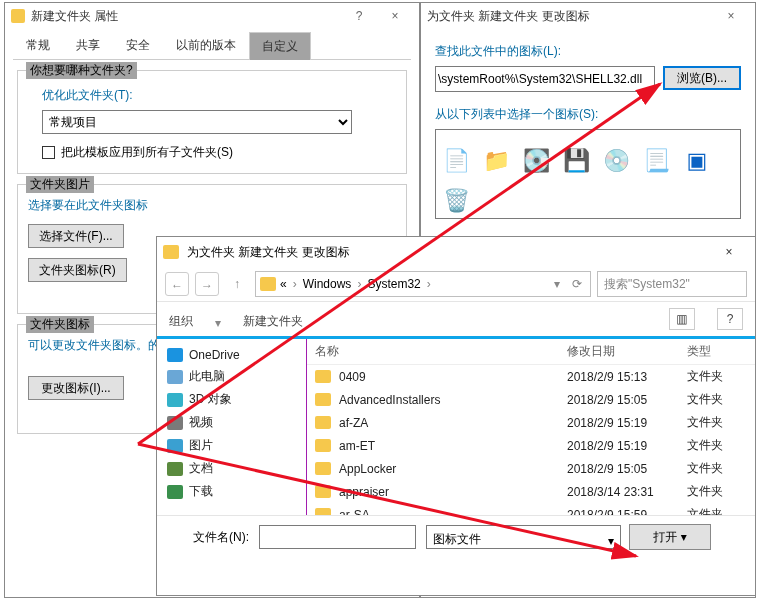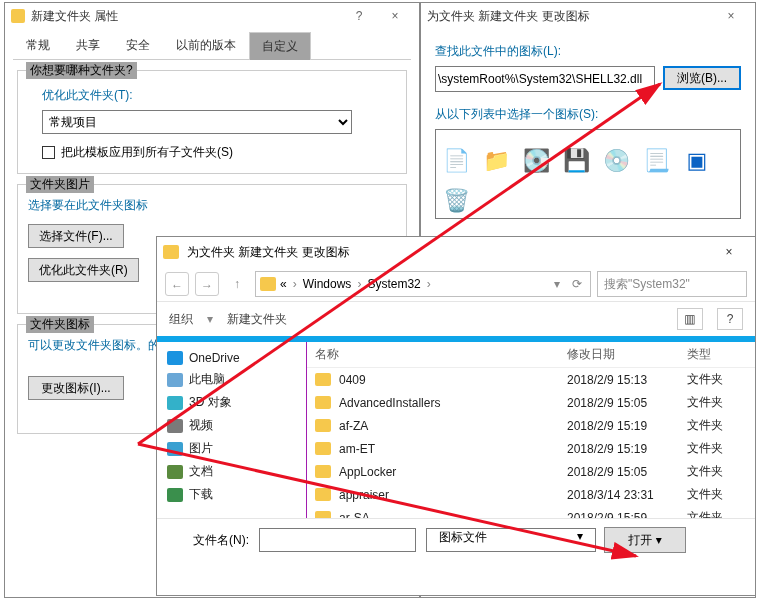--- a/index.html
+++ b/index.html
@@ -30,21 +30,21 @@
 .fd-titlebar{display:flex;align-items:center;height:30px;padding:0 6px}
 .fd-titlebar .ficon{width:16px;height:14px;background:#f6c84c;margin-right:8px;border-radius:2px}
 .fd-titlebar .title{flex:1}
 .fd-titlebar .x{width:40px;display:flex;justify-content:center;color:#333}
 .addrrow{display:flex;align-items:center;gap:6px;padding:4px 8px}
 .navbtn{width:24px;height:24px;border:1px solid #ccc;border-radius:3px;display:flex;align-items:center;justify-content:center;color:#888}
 .breadcrumb{flex:1;height:26px;border:1px solid #bfbfbf;display:flex;align-items:center;padding:0 4px;gap:4px}
 .bcicn{width:16px;height:14px;background:#f6c84c;border-radius:2px}
 .sep{color:#888;padding:0 2px}
 .searchbox{width:150px;height:26px;border:1px solid #bfbfbf;padding:0 6px;color:#888;display:flex;align-items:center}
-.toolbar2{display:flex;align-items:center;gap:14px;padding:6px 12px;border-top:1px solid #e5e5e5;border-bottom:6px solid #0ea5e9;color:#444}
+.toolbar2{display:flex;align-items:flex-end;gap:22px;padding:6px 12px;border-top:1px solid #e5e5e5;border-bottom:3px solid #0ea5e9;color:#444}
 .toolbar2 .sp{flex:1}
 .viewbtn{width:26px;height:22px;border:1px solid #ccc;display:flex;align-items:center;justify-content:center}
 .fdbody{display:flex;height:176px}
 .tree{width:150px;border-right:1px solid #a21caf;padding:6px 8px;overflow:hidden}
 .titem{display:flex;align-items:center;gap:6px;padding:3px 2px;color:#222}
 .titem .ic{width:16px;height:14px;border-radius:2px}
 .ic.onedrive{background:#1a93e0}
 .ic.pc{background:#6aa7d6}
 .ic.obj{background:#33b1c9}
 .ic.vid{background:#7a7a7a}
@@ -55,21 +55,21 @@
 .cname{flex:1}
 .cdate{width:120px}
 .ctype{width:60px}
 .listarea{flex:1;overflow:hidden}
 .frow{display:flex;align-items:center;padding:3px 8px;color:#222}
 .frow .fic{width:16px;height:13px;background:#f6c84c;border-radius:2px;margin-right:8px}
 .bottom{padding:8px 12px;display:flex;flex-direction:row;gap:8px;border-top:1px solid #e5e5e5}
 .brow{display:flex;align-items:center;gap:10px}
 .fnlabel{width:80px;text-align:right}
 .fninput{flex:1;height:24px;border:1px solid #7a7a7a}
-.typebox{width:170px;height:24px;border:1px solid #7a7a7a;display:flex;align-items:flex-start;padding:0 12px;justify-content:space-between}
+.typebox{width:195px;height:24px;border:1px solid #7a7a7a;display:flex;align-items:flex-end;padding:0 6px;justify-content:space-between}
 .openrow{display:flex;justify-content:flex-start;gap:8px}
 .openbtn{border:1px solid #888;background:#e1e1e1;width:82px;height:26px;display:flex;align-items:center;justify-content:center}
 
 
 .arrow{position:absolute;pointer-events:none}
 .watermark{position:absolute;right:12px;bottom:12px;font-size:16px;color:#333;font-weight:500;display:flex;align-items:center;gap:4px}
 .wmico{width:18px;height:18px;border-radius:50%;background:#e24a3b;color:#fff;display:flex;align-items:center;justify-content:center;font-size:11px}
 </style>
 </head>
 <body>
@@ -100,21 +100,21 @@
         <div class="box"></div>
         <span>把此模板应用到所有子文件夹(S)</span>
       </div>
     </div>
   </div>
 
   <div class="gbox" style="height:130px">
     <div class="gtitle">文件夹图片</div>
     <div class="label" style="margin-top:2px">选择要在此文件夹图标</div>
     <div style="margin-top:10px"><div class="btn">选择文件(F)...</div></div>
-    <div style="margin-top:10px"><div class="btn">优化此文件夹(R)</div></div>
+    <div style="margin-top:10px"><div class="btn">文件夹图标(R)</div></div>
   </div>
 
   <div class="gbox" style="height:110px">
     <div class="gtitle">文件夹图标</div>
     <div class="label" style="margin-top:2px;white-space:pre-line">可以更改文件夹图标。的预览。</div>
     <div style="margin-top:22px"><div class="btn">更改图标(I)...</div></div>
   </div>
 </div>
 
 <div class="window" style="left:420px;top:2px;width:336px;height:596px">

